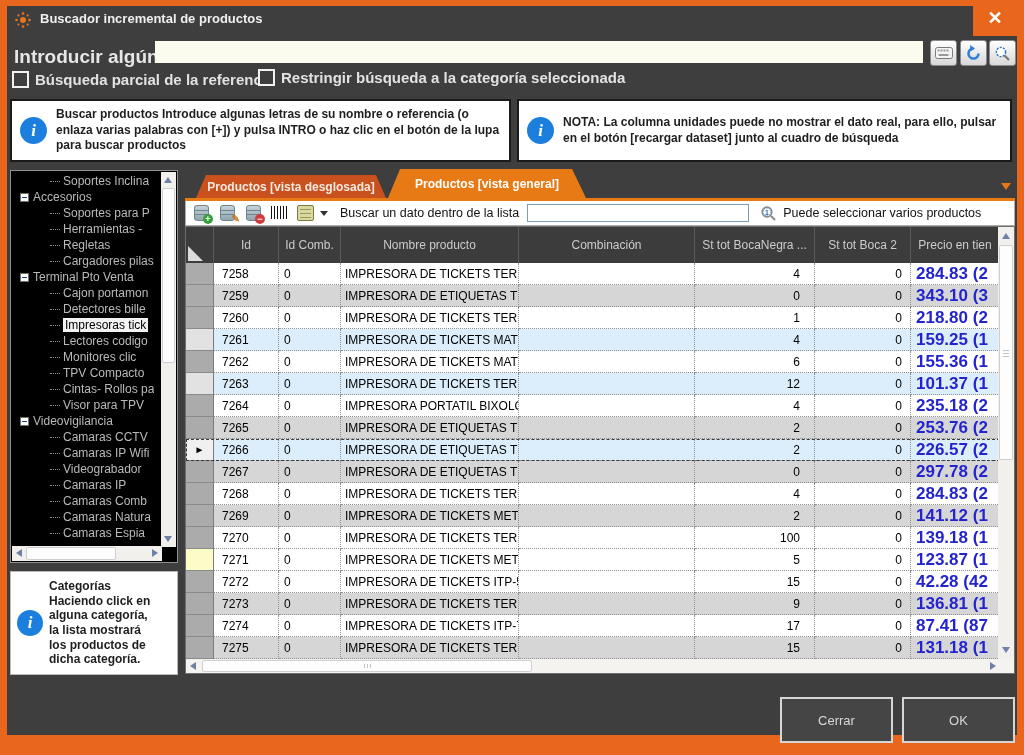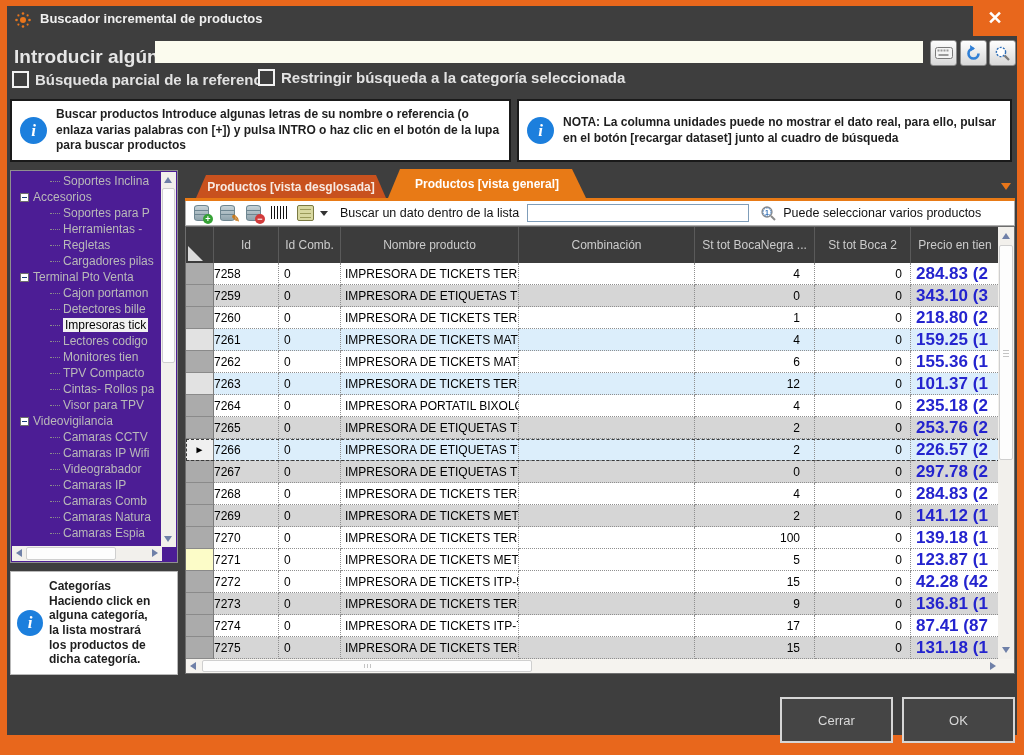--- a/index.html
+++ b/index.html
@@ -34,21 +34,21 @@
   .cb-label{font-size:15px;font-weight:bold;color:#E2E2E2;}
   
   .info-box{background:#FFFFFF;border:2px solid #1A1A1A;box-sizing:border-box;display:flex;align-items:center;}
   #info1{left:10px;top:99px;width:501px;height:63px;}
   #info2{left:517px;top:99px;width:495px;height:63px;}
   .info-icon{min-width:27px;width:27px;height:27px;border-radius:50%;background:#1C7FDD;color:#fff;
     font-family:"Liberation Serif",serif;font-style:italic;font-weight:bold;font-size:17px;
     display:flex;align-items:center;justify-content:center;margin:0 9px 0 8px;}
   .info-text{font-size:12px;font-weight:bold;color:#1E1E1E;line-height:1.3;padding-right:8px;}
   
-  #tree-panel{left:10px;top:170px;width:168px;height:393px;background:#4c1d95;border:1px solid #8F8F8F;box-sizing:border-box;}
+  #tree-panel{left:10px;top:170px;width:168px;height:393px;background:#000000;border:1px solid #8F8F8F;box-sizing:border-box;}
   #tree-list{position:absolute;left:1px;top:2px;width:149px;height:372px;overflow:hidden;}
   .tree-item{height:16px;display:flex;align-items:center;font-size:12px;color:#B9B9B9;white-space:nowrap;cursor:pointer;}
   .tree-item.lvl1{padding-left:8px;}
   .tree-item.lvl2{padding-left:38px;}
   .tree-expander{width:9px;height:9px;background:#FFF;border:1px solid #6E6E6E;box-sizing:border-box;
     margin-right:4px;position:relative;flex:none;}
   .tree-expander::after{content:"";position:absolute;left:1px;right:1px;top:3px;border-top:1px solid #1B3C7A;}
   .tree-dots{width:10px;border-top:1px dotted #8C8C8C;margin-right:3px;flex:none;}
   .tree-label{overflow:hidden;}
   .tree-item.selected .tree-label{background:#F2F2F2;color:#000;padding:0 2px;}
@@ -112,21 +112,21 @@
   #grid-rows{position:absolute;left:0;top:36px;}
   .grid-row{display:flex;height:22px;}
   .cell{font-size:12px;color:#000;display:flex;align-items:center;box-sizing:border-box;
     border-right:1px dotted #8F8F8F;border-bottom:1px dotted #8F8F8F;white-space:nowrap;overflow:hidden;}
   .bg-white .cell{background:#FFFFFF;} .bg-gray .cell{background:#D6D6D6;} .bg-blue .cell{background:#DCEEFB;}
   .cell.sel{background:#ABABAB !important;border-right:1px solid #7C7C7C;border-bottom:1px solid #8A8A8A;justify-content:center;}
   .sel-light .cell.sel{background:#E2E2E2 !important;}
   .sel-current .cell.sel{background:#F0F0F0 !important;}
   .sel-yellow .cell.sel{background:#FCFCC8 !important;}
   .row-arrow{font-size:10px;color:#000;line-height:1;}
-  .cell.id{}
+  .cell.id{padding-left:8px;}
   .cell.idcomb{padding-left:5px;}
   .cell.nombre{padding-left:4px;}
   .cell.st1{justify-content:flex-end;padding-right:14px;}
   .cell.st2{justify-content:flex-end;padding-right:8px;}
   .cell.precio{padding-left:5px;font-weight:bold;color:#2424CE;font-size:17px;}
   .grid-row.current{outline:1px dashed #3A3A3A;outline-offset:-1px;}
   
   #grid-vsb{position:absolute;right:0;top:0;width:16px;height:432px;background:#F2F0EC;}
   #grid-hsb{position:absolute;left:0;top:432px;width:828px;height:14px;background:#F5F3EF;}
   
@@ -252,21 +252,21 @@
     <span class="tree-label">Impresoras tick</span>
   </div>
       <div class="tree-item lvl2">
 
     <span class="tree-dots"></span>
     <span class="tree-label">Lectores codigo</span>
   </div>
       <div class="tree-item lvl2">
 
     <span class="tree-dots"></span>
-    <span class="tree-label">Monitores tien</span>
+    <span class="tree-label">Monitores clic</span>
   </div>
       <div class="tree-item lvl2">
 
     <span class="tree-dots"></span>
     <span class="tree-label">TPV Compacto</span>
   </div>
       <div class="tree-item lvl2">
 
     <span class="tree-dots"></span>
     <span class="tree-label">Cintas- Rollos pa</span>

